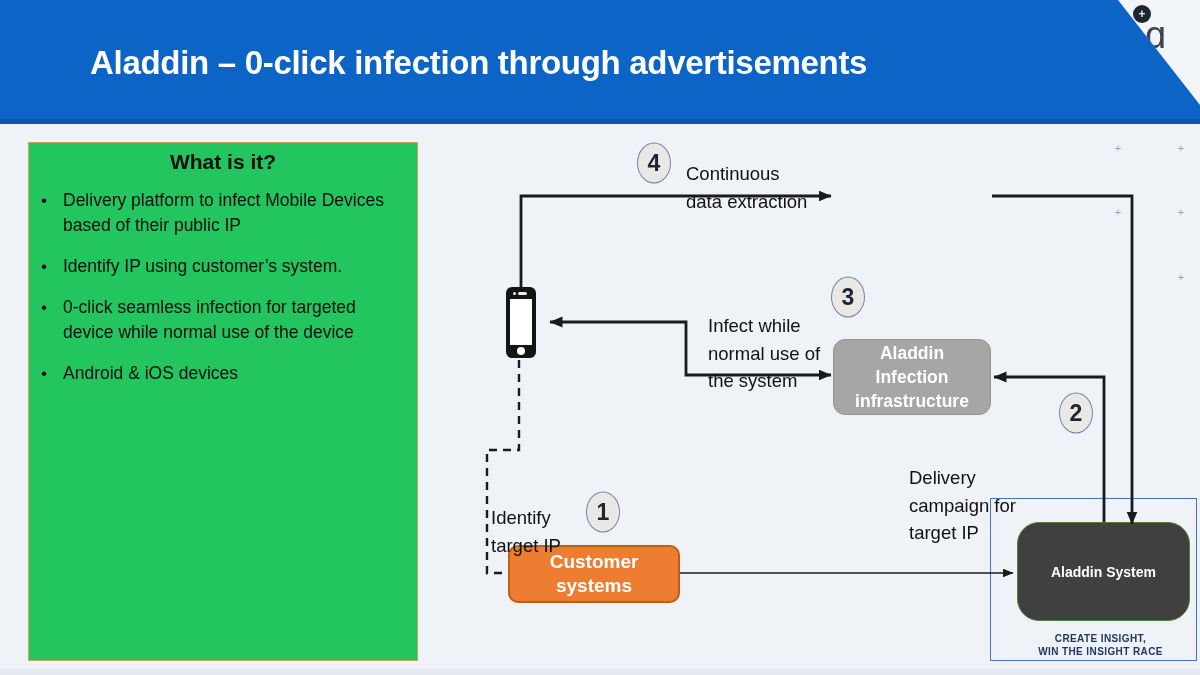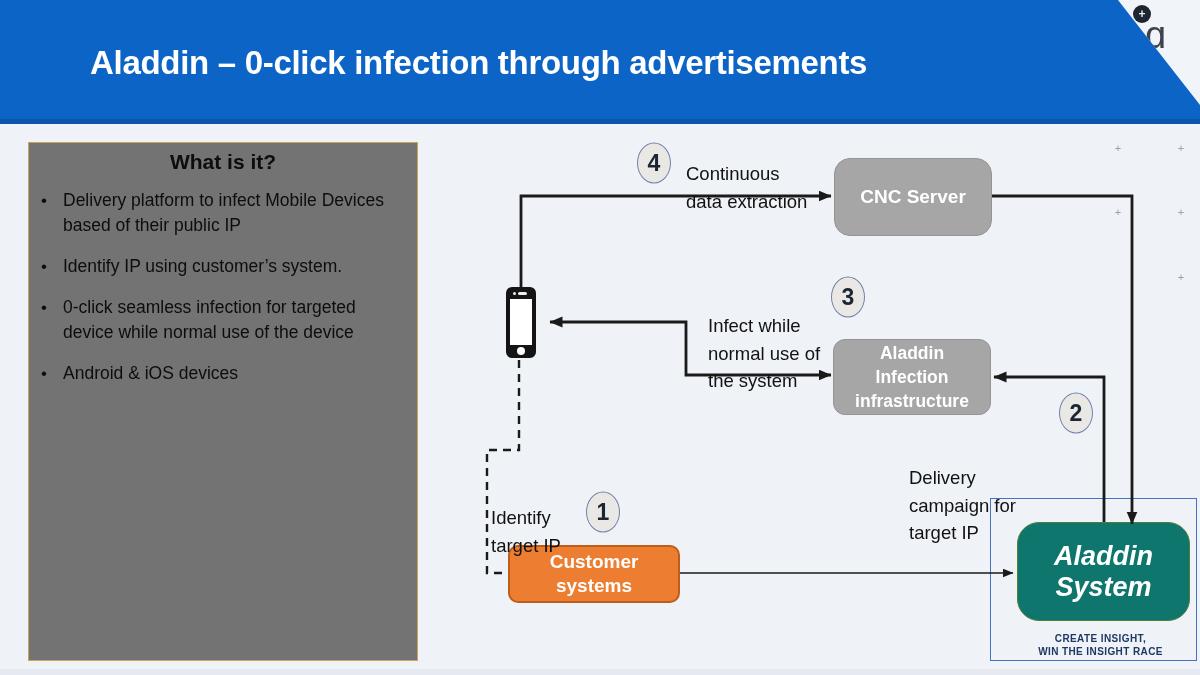--- a/index.html
+++ b/index.html
@@ -17,37 +17,37 @@
     background:#f1f4f8;clip-path:polygon(0 0,100% 0,100% 100%);overflow:hidden;}
   #corner-badge{position:absolute;left:15px;top:5px;width:18px;height:18px;border-radius:50%;
     background:#1d2531;color:#e8ecf2;font-size:12px;font-weight:700;
     display:flex;align-items:center;justify-content:center;}
   #corner-watermark{position:absolute;left:27px;top:16px;font-size:38px;font-weight:400;
     color:#3d434c;line-height:1;}
   .grid-plus{position:absolute;color:#98a0ac;font-size:11px;line-height:1;
     transform:translate(-50%,-50%);}
   
   #info-box{position:absolute;left:28px;top:142px;width:390px;height:519px;
-    background:#737373;border:1.5px solid #c6a65a;}
+    background:#22c55e;border:1.5px solid #c6a65a;}
   #info-heading{margin-top:7px;text-align:center;font-size:21px;font-weight:700;color:#0d0d0d;}
   #info-bullets{margin-top:14px;padding-left:12px;}
   .bullet-row{display:flex;margin-bottom:16px;}
   .bullet-dot{width:22px;flex:0 0 22px;font-size:17px;line-height:25px;color:#0d0d0d;}
   .bullet-text{width:336px;font-size:17.5px;line-height:25px;color:#0d0d0d;}
   
   .node{position:absolute;display:flex;flex-direction:column;align-items:center;
     justify-content:center;text-align:center;color:#ffffff;font-weight:700;}
   #node-cnc{left:834px;top:158px;width:158px;height:78px;background:#a6a6a6;
     border:1px solid #949494;border-radius:16px;font-size:19px;}
   #node-infra{left:833px;top:339px;width:158px;height:76px;background:#a6a6a6;
     border:1px solid #949494;border-radius:12px;font-size:17.5px;line-height:24px;}
   #node-customer{left:508px;top:545px;width:172px;height:58px;background:#ed7d31;
     border:2px solid #bc5e17;border-radius:10px;font-size:19px;line-height:24px;}
-  #node-aladdin{left:1017px;top:522px;width:173px;height:99px;background:#0f766e;
-    border:1.5px solid #527d34;border-radius:22px;font-size:27px;font-style:italic;}
+  #node-aladdin{left:1017px;top:522px;width:173px;height:99px;background:#404040;
+    border:1.5px solid #527d34;border-radius:22px;font-size:14px;}
   #aladdin-panel{position:absolute;left:990px;top:498px;width:207px;height:163px;
     border:1.8px solid #4472c4;}
   #tagline{position:absolute;left:990px;top:632px;width:207px;text-align:center;
     font-size:10px;line-height:13px;font-weight:700;color:#1f3864;letter-spacing:0.4px;
     padding-left:14px;}
   
   .step-badge{position:absolute;width:34px;height:41px;border-radius:50%;
     background:#eae8e4;border:1.6px solid #7081ad;color:#1b2534;
     font-size:23px;font-weight:700;display:flex;align-items:center;justify-content:center;
     transform:translate(-50%,-50%);}
@@ -103,23 +103,20 @@
       </div>
       <div class="bullet-row">
         <span class="bullet-dot">•</span>
         <span class="bullet-text">Android &amp; iOS devices</span>
       </div>
     </div>
   </div>
 
   <div id="aladdin-panel"></div>
 
-  <div class="node" id="node-cnc">
-    <span>CNC Server</span>
-  </div>
   <div class="node" id="node-infra">
     <span>Aladdin</span>
     <span>Infection</span>
     <span>infrastructure</span>
   </div>
   <div class="node" id="node-customer">
     <span>Customer</span>
     <span>systems</span>
   </div>
   <div class="node" id="node-aladdin">

